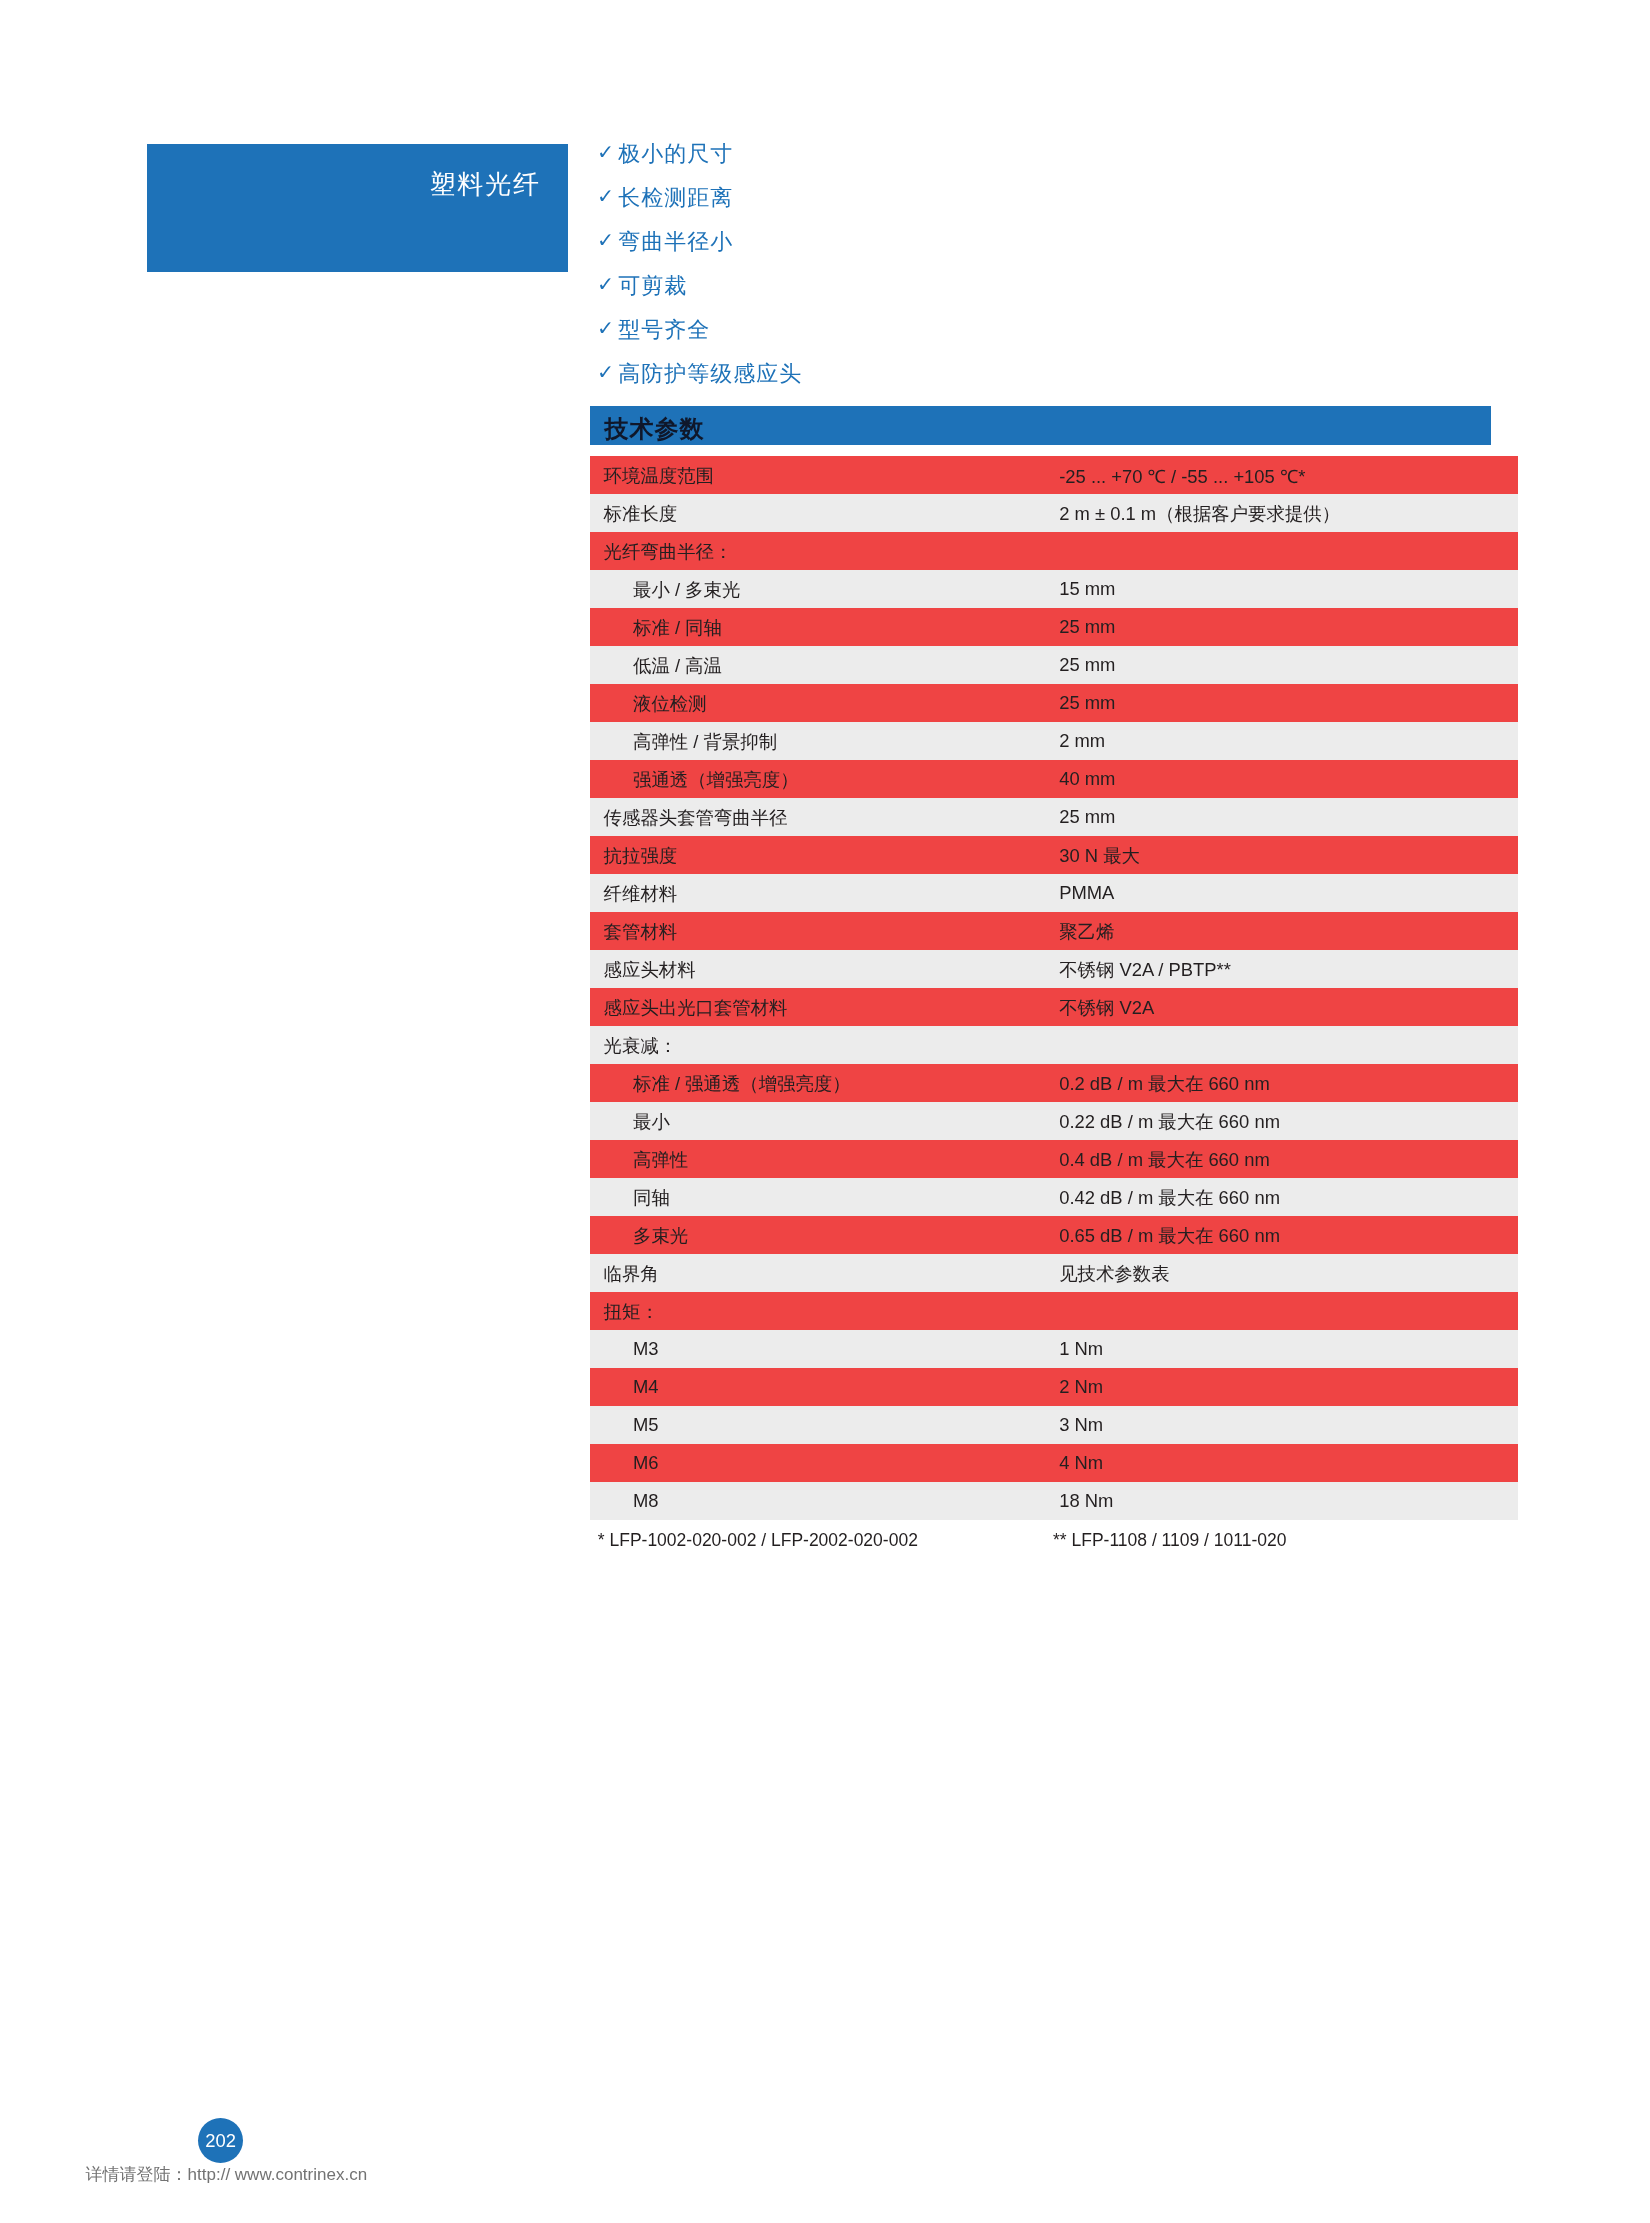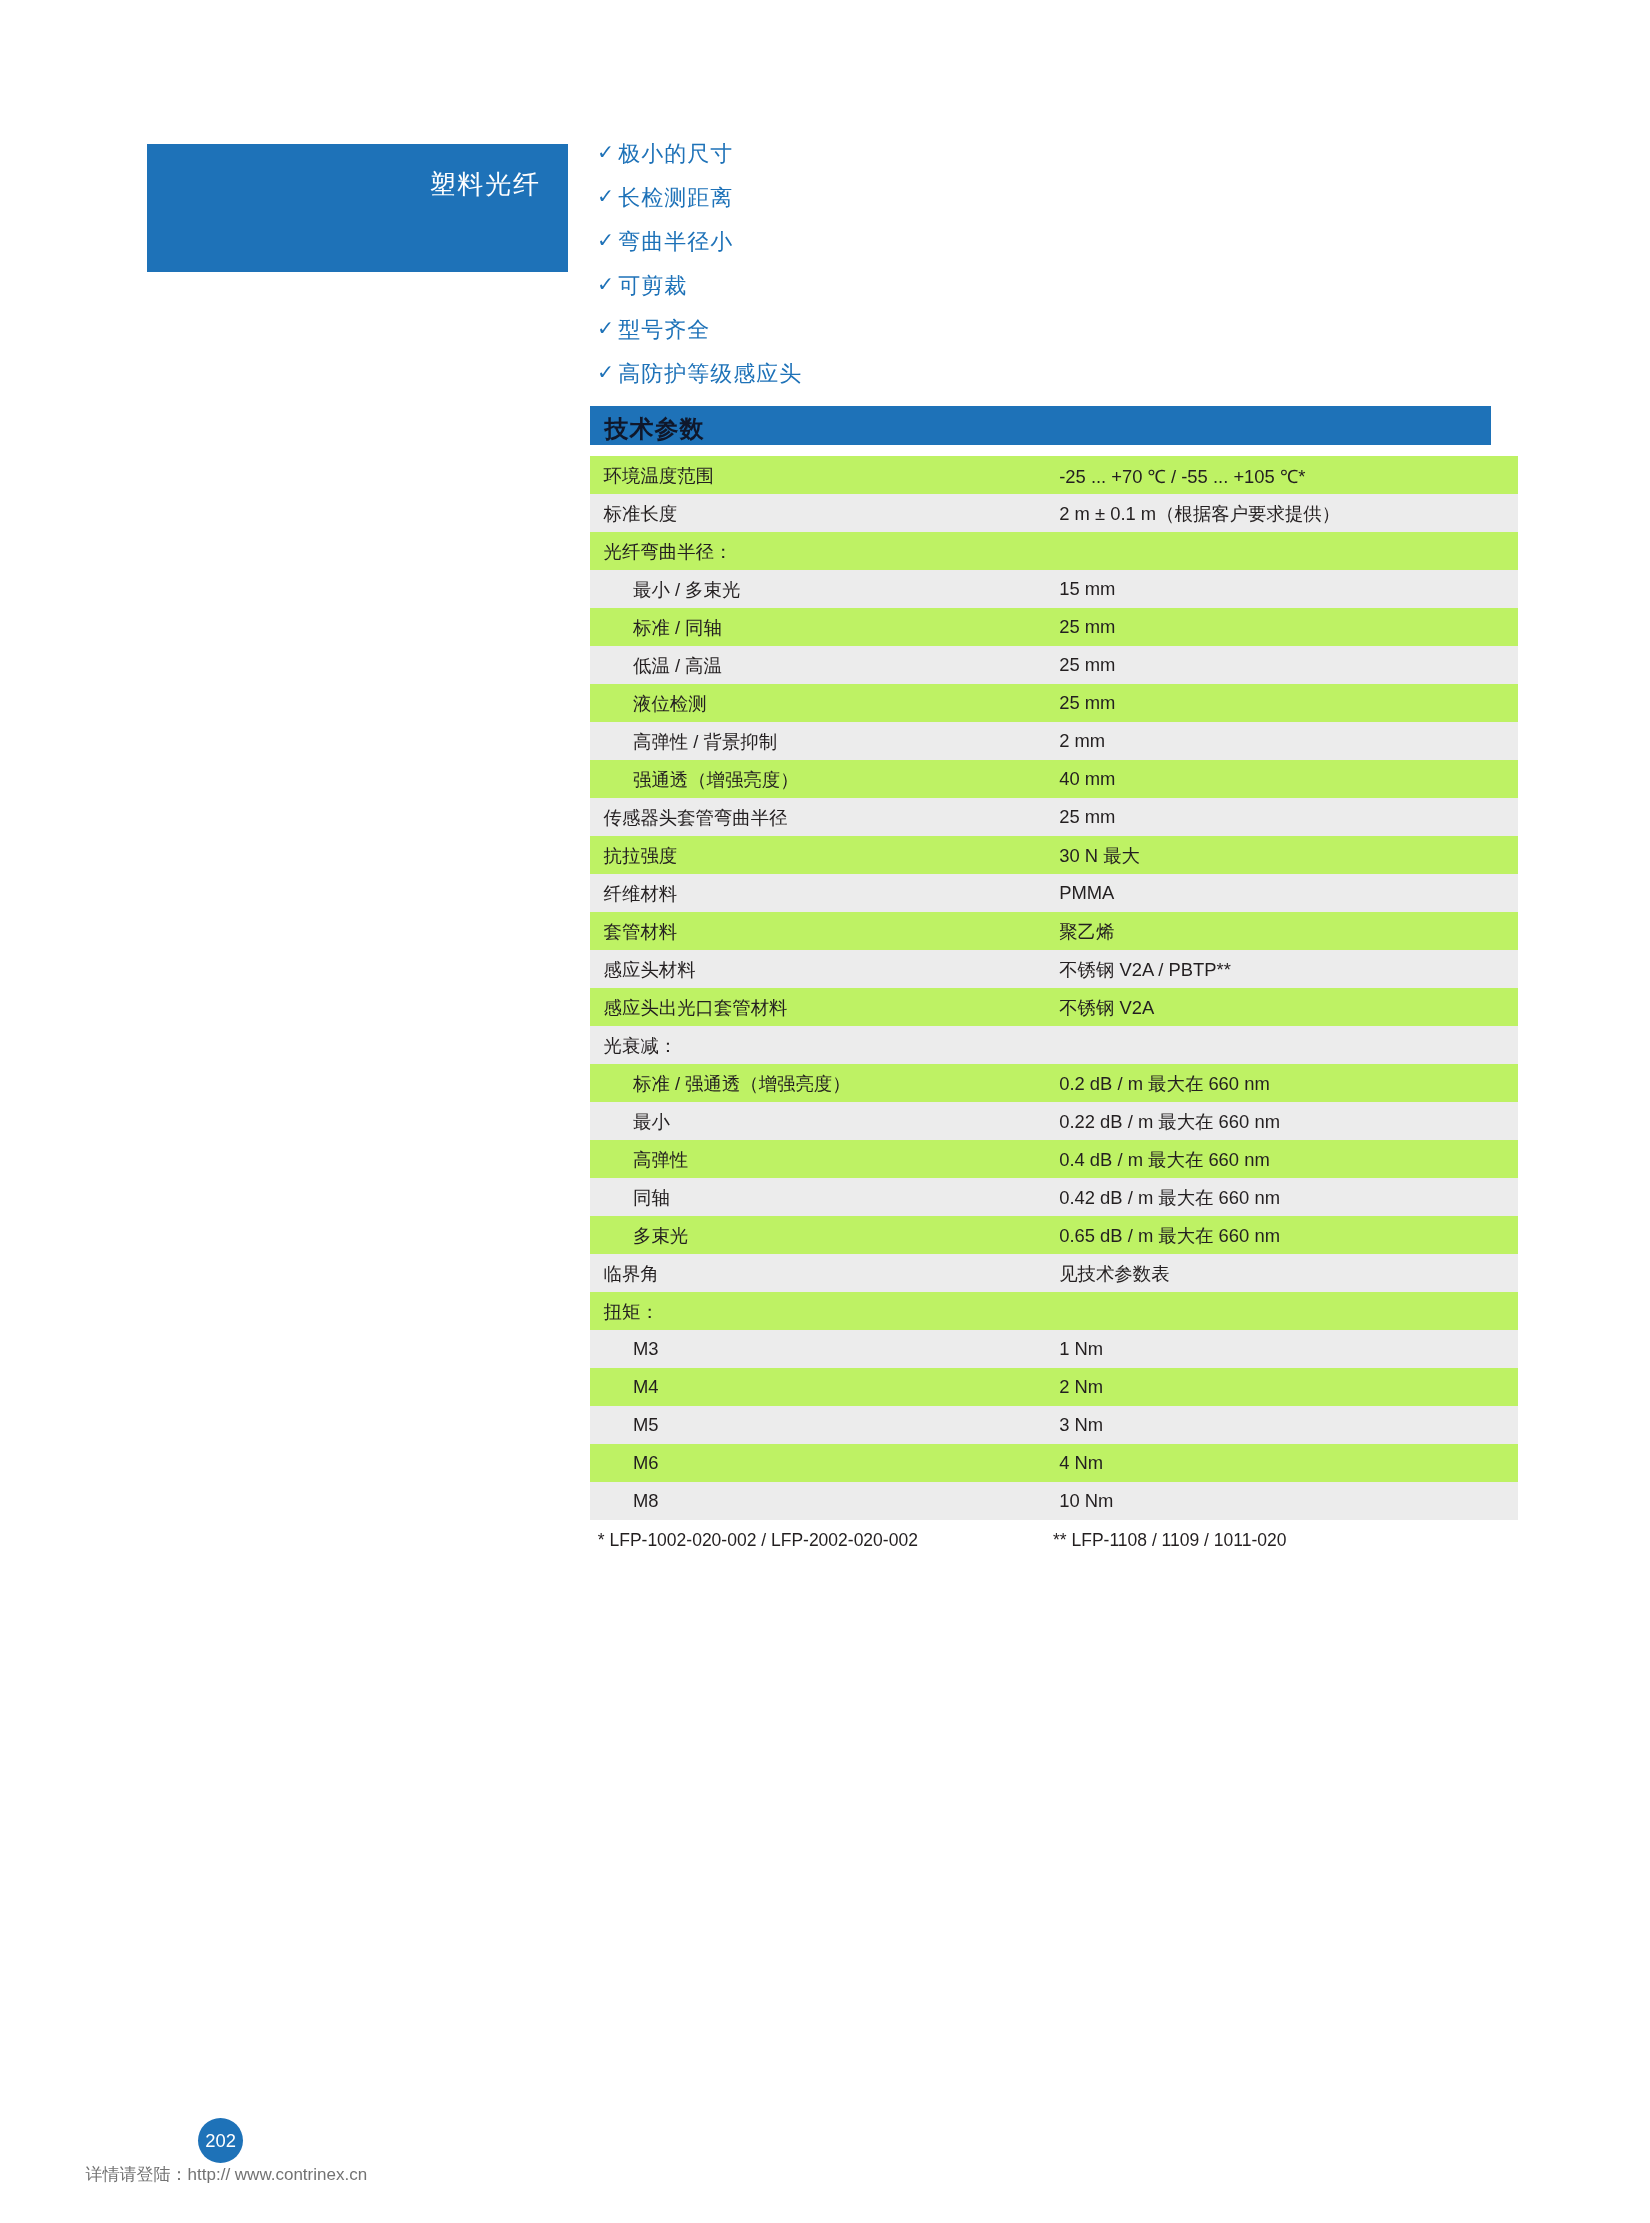--- a/index.html
+++ b/index.html
@@ -96,21 +96,21 @@
   .spec-table td {
     height: 38px;
     font-size: 18.4px;
     padding: 0 0 0 13.6px;
     vertical-align: middle;
     border: none;
     color: #231f20;
   }
   .spec-table td.c1 { width: 442px; }
   .spec-table td.c2 { width: 459px; }
-  .row-a td { background: #bef264; }
+  .row-a td { background: #ef4444; }
   .row-b td { background: #ececec; margin-top: 38px; }
   .indent1 { padding-left: 43px !important; }
 
   
   .footnotes {
     position: absolute;
     left: 590px;
     top: 1530px;
     width: 912px;
     font-size: 17.5px;
@@ -301,21 +301,21 @@
       <tr class="row-b">
         <td class="c1 indent1">M5</td>
         <td class="c2">3 Nm</td>
       </tr>
       <tr class="row-a">
         <td class="c1 indent1">M6</td>
         <td class="c2">4 Nm</td>
       </tr>
       <tr class="row-b">
         <td class="c1 indent1">M8</td>
-        <td class="c2">10 Nm</td>
+        <td class="c2">18 Nm</td>
       </tr>
     </tbody>
   </table>
 
   <div class="footnotes">
     <span class="fn1">* LFP-1002-020-002 / LFP-2002-020-002</span>
     <span class="fn2">** LFP-1108 / 1109 / 1011-020</span>
   </div>
 
   <div class="footer">

